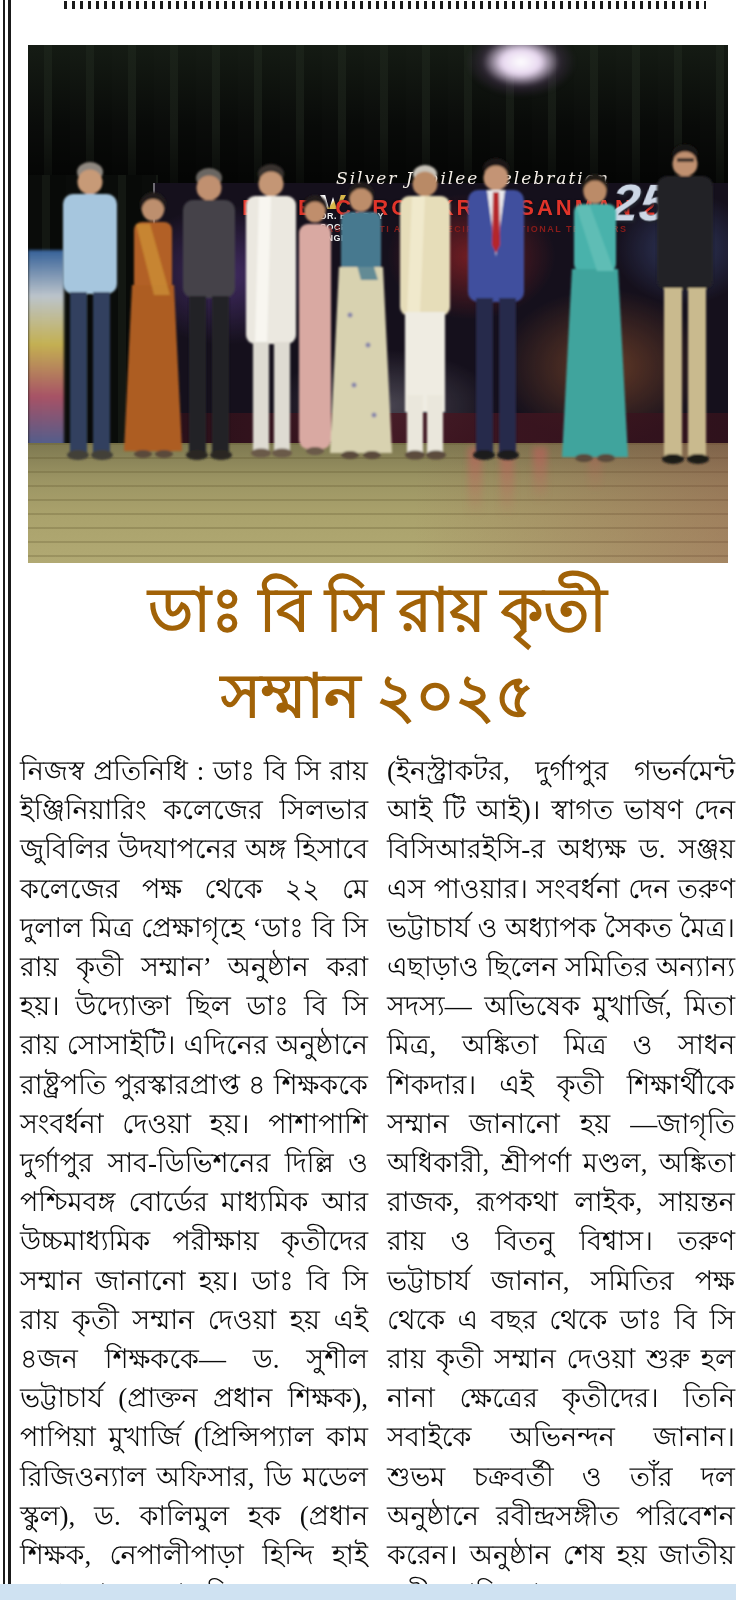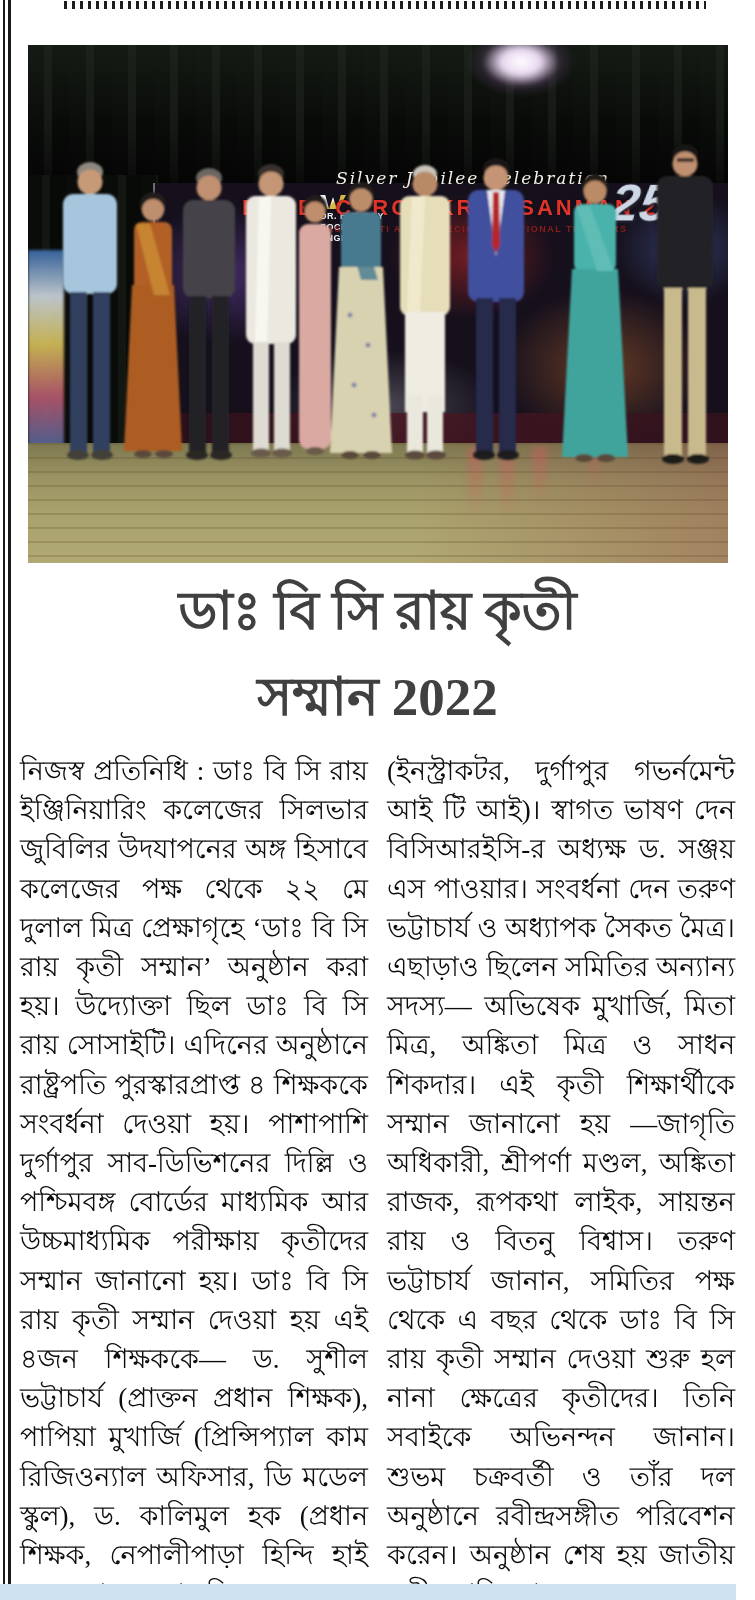--- a/index.html
+++ b/index.html
@@ -106,22 +106,22 @@
   .reflection{
     position:absolute;width:14px;height:70px;top:402px;
     background:linear-gradient(180deg,rgba(210,90,95,.5),rgba(210,90,95,0));
     filter:blur(3px);
   }
   #photo svg{position:absolute;left:0;top:0;}
 
   
   #headline{
     position:absolute;left:14px;top:568px;width:727px;
-    text-align:center;color:#404040;
-    font-weight:bold;font-size:53px;line-height:86px;
+    text-align:center;color:#a16207;
+    font-weight:bold;font-size:61px;line-height:86px;
   }
 
   
   #article{
     position:absolute;left:20px;top:752px;width:715px;height:826px;
     display:flex;column-gap:19px;
   }
   .col{
     width:348px;font-size:27px;line-height:39.2px;text-align:justify;
     color:#0c0c0c;
@@ -270,21 +270,21 @@
         <rect x="660" y="243" width="18" height="168" fill="#c9ba8e"></rect>
         <ellipse cx="645" cy="414" rx="11" ry="5" fill="#1c1a18"></ellipse>
         <ellipse cx="670" cy="414" rx="11" ry="5" fill="#1c1a18"></ellipse>
       </g>
     </g>
   </svg>
 </div>
 
 <div id="headline">
   <div>ডাঃ বি সি রায় কৃতী</div>
-  <div>সম্মান 2022</div>
+  <div>সম্মান ২০২৫</div>
 </div>
 
 <div id="article">
   <div class="col">
     <p><span class="byline">নিজস্ব প্রতিনিধি :</span>
       <span>ডাঃ বি সি রায় ইঞ্জিনিয়ারিং কলেজের সিলভার জুবিলির উদযাপনের অঙ্গ হিসাবে কলেজের পক্ষ থেকে ২২ মে দুলাল মিত্র প্রেক্ষাগৃহে ‘ডাঃ বি সি রায় কৃতী সম্মান’ অনুষ্ঠান করা হয়। উদ্যোক্তা ছিল ডাঃ বি সি রায় সোসাইটি। এদিনের অনুষ্ঠানে রাষ্ট্রপতি পুরস্কারপ্রাপ্ত ৪ শিক্ষককে সংবর্ধনা দেওয়া হয়। পাশাপাশি দুর্গাপুর সাব-ডিভিশনের দিল্লি ও পশ্চিমবঙ্গ বোর্ডের মাধ্যমিক আর উচ্চমাধ্যমিক পরীক্ষায় কৃতীদের সম্মান জানানো হয়। ডাঃ বি সি রায় কৃতী সম্মান দেওয়া হয় এই ৪জন শিক্ষককে— ড. সুশীল ভট্টাচার্য (প্রাক্তন প্রধান শিক্ষক), পাপিয়া মুখার্জি (প্রিন্সিপ্যাল কাম রিজিওন্যাল অফিসার, ডি মডেল স্কুল), ড. কালিমুল হক (প্রধান শিক্ষক, নেপালীপাড়া হিন্দি হাই স্কুল) আর রমেশ রক্ষিত</span></p>
   </div>
   <div class="col">
     <p>(ইনস্ট্রাকটর, দুর্গাপুর গভর্নমেন্ট আই টি আই)। স্বাগত ভাষণ দেন বিসিআরইসি-র অধ্যক্ষ ড. সঞ্জয় এস পাওয়ার। সংবর্ধনা দেন তরুণ ভট্টাচার্য ও অধ্যাপক সৈকত মৈত্র। এছাড়াও ছিলেন সমিতির অন্যান্য সদস্য— অভিষেক মুখার্জি, মিতা মিত্র, অঙ্কিতা মিত্র ও সাধন শিকদার। এই কৃতী শিক্ষার্থীকে সম্মান জানানো হয় —জাগৃতি অধিকারী, শ্রীপর্ণা মণ্ডল, অঙ্কিতা রাজক, রূপকথা লাইক, সায়ন্তন রায় ও বিতনু বিশ্বাস। তরুণ ভট্টাচার্য জানান, সমিতির পক্ষ থেকে এ বছর থেকে ডাঃ বি সি রায় কৃতী সম্মান দেওয়া শুরু হল নানা ক্ষেত্রের কৃতীদের। তিনি সবাইকে অভিনন্দন জানান। শুভম চক্রবর্তী ও তাঁর দল অনুষ্ঠানে রবীন্দ্রসঙ্গীত পরিবেশন করেন। অনুষ্ঠান শেষ হয় জাতীয় সঙ্গীত পরিবেশন করে।</p>
   </div>

